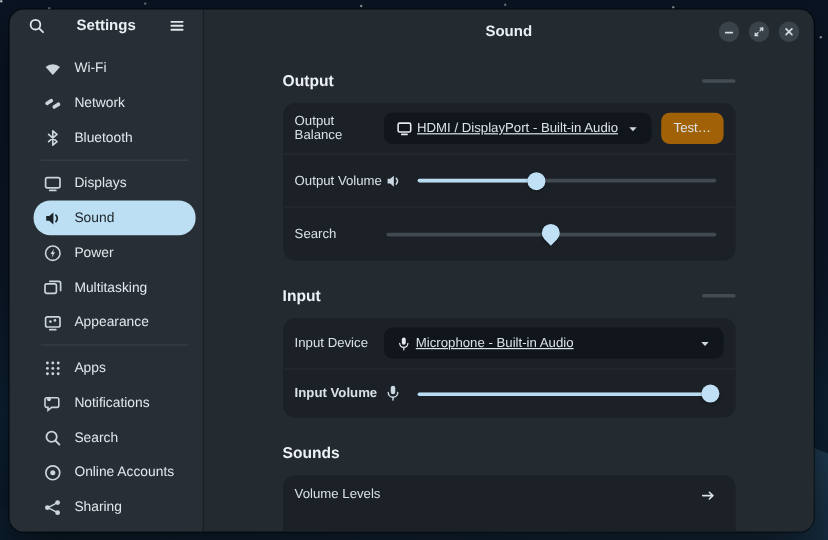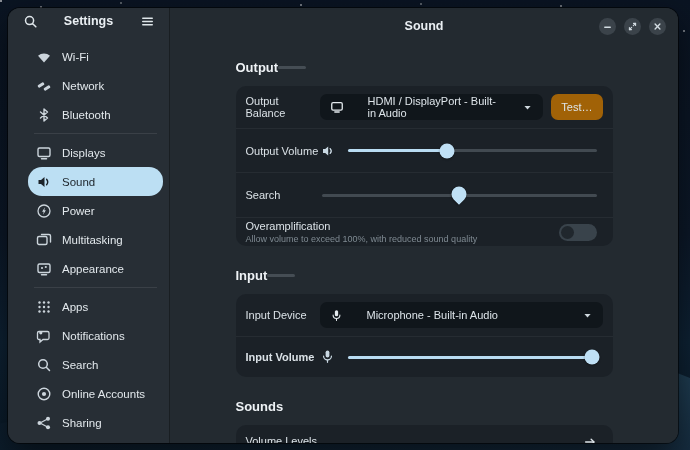--- a/index.html
+++ b/index.html
@@ -44,30 +44,30 @@
   .main { flex:1; display:flex; flex-direction:column; position:relative; background:#232a30; }
   .main-header { height:36px; display:flex; align-items:center; padding:0 12px; position:relative; }
   .main-title { position:absolute; left:0; right:0; text-align:center; font-size:12.5px;
     font-weight:700; color:#eaeff3; pointer-events:none; }
   .win-controls { margin-left:auto; display:flex; gap:8px; z-index:2; }
   .win-btn { width:17px; height:17px; border-radius:50%; background:#3b434a; color:#d4dde3;
     display:flex; align-items:center; justify-content:center; }
   .content { flex:1; overflow:hidden; }
   .page { width:377px; margin:0 auto; }
 
-  .sect-head { display:flex; align-items:center; justify-content:flex-start; margin-top:14px; height:18px; }
+  .sect-head { display:flex; align-items:center; justify-content:space-between; margin-top:14px; height:18px; }
   .sect-title { font-size:13px; font-weight:700; color:#eef2f5; }
   .level-meter { width:28px; height:3px; border-radius:2px; background:#454d54; }
 
   .card { background:#1b2127; border-radius:10px; margin-top:10px; overflow:hidden; }
   .row { display:flex; align-items:center; padding:0 16px 0 10px; }
   .row + .row { border-top:1px solid rgba(255,255,255,.05); }
   .row-label { font-size:11px; color:#dbe2e7; flex:0 0 74px; }
   .dropdown { height:26px; background:#10161b; border-radius:7px; display:flex; align-items:center;
-    gap:24px; padding:0 10px; color:#dde4e9; font-size:11px; }
+    gap:4px; padding:0 10px; color:#dde4e9; font-size:11px;text-decoration:underline; }
   .dropdown .di { display:flex; color:#e4eaee; }
   .dropdown .caret { margin-left:auto; display:flex; color:#cfd8de; }
   .btn { height:26px; background:#a16207; border-radius:7px; color:#dde4e9; font-size:11px;
     display:flex; align-items:center; justify-content:center; padding:0 10px; margin-left:8px; }
 
   .slider { position:relative; flex:1; height:16px; margin-left:12px; }
   .slider .track { position:absolute; left:0; right:0; top:6.5px; height:3px; border-radius:2px; background:#424a51; }
   .slider .fill { position:absolute; left:0; top:6.5px; height:3px; border-radius:2px; background:#b9dcf2; }
   .slider .handle { position:absolute; top:8px; width:15px; height:15px; border-radius:50%;
     background:#bfe0f5; transform:translate(-50%,-50%); box-shadow:0 1px 2px rgba(0,0,0,.4); }
@@ -341,29 +341,20 @@
           </div>
 
           <div class="row" style="height:45px;">
             <div class="row-label">Search</div>
             <div class="slider" style="margin-left:2px;">
               <div class="track"></div>
               <div class="handle pin" style="left: 50%;"></div>
             </div>
           </div>
 
-          <div class="row" style="height:29px;">
-            <div class="row-2line">
-              <div class="row-title">Overamplification</div>
-              <div class="row-sub">Allow volume to exceed 100%, with reduced sound quality</div>
-            </div>
-            <div class="switch">
-              <div class="knob"></div>
-            </div>
-          </div>
         </div>
 
         <div class="sect-head" style="margin-top:20px;">
           <div class="sect-title">Input</div>
           <div class="level-meter"></div>
         </div>
 
         <div class="card">
           <div class="row" style="height:42px;padding-right:10px;">
             <div class="row-label">Input Device</div>

